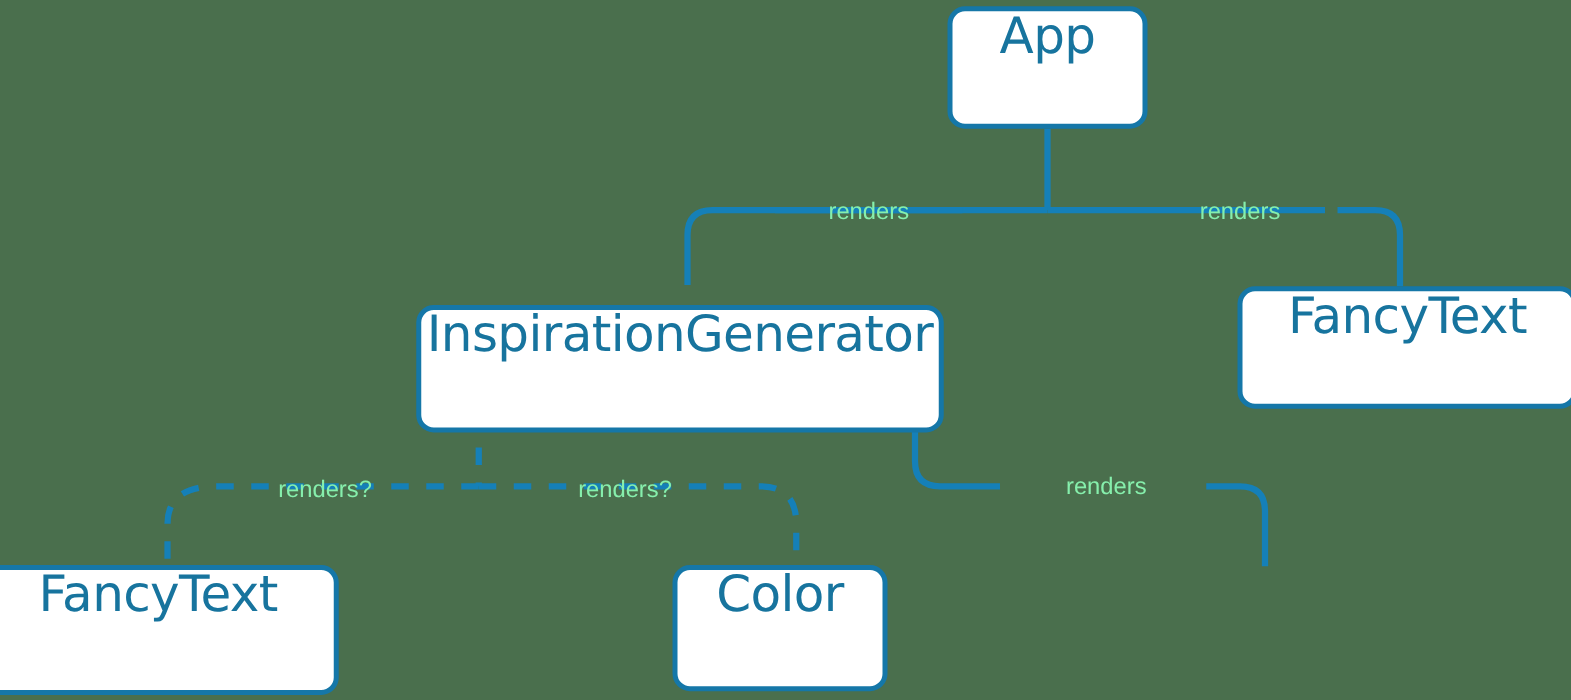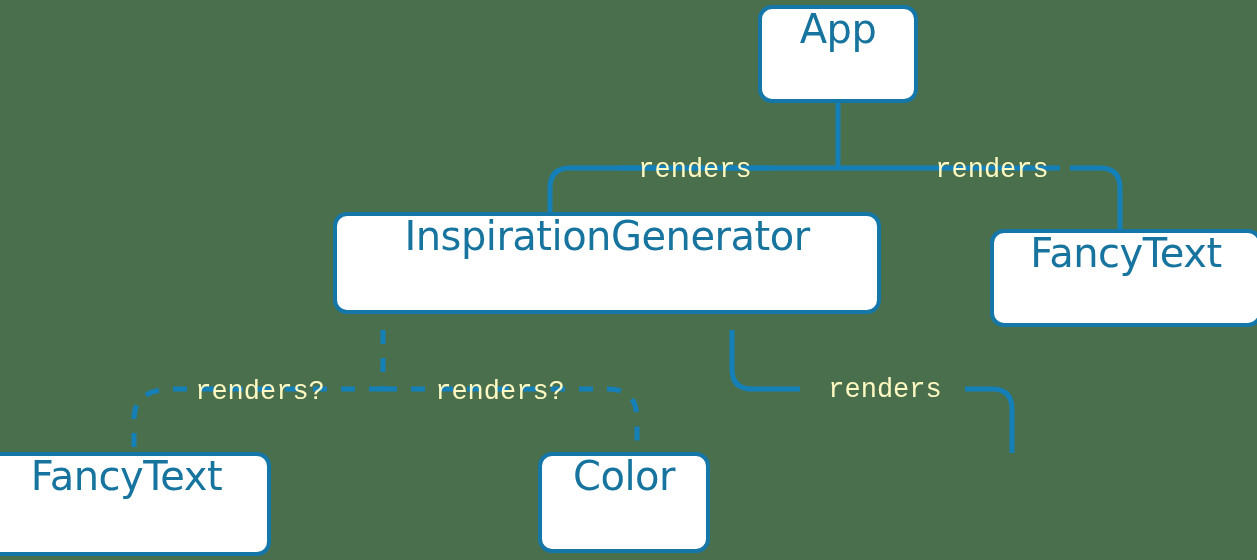--- a/index.html
+++ b/index.html
@@ -48,22 +48,22 @@
   }
   #node-app {
     left: 758px;
     top: 5px;
     width: 160px;
     height: 98px;
     font-size: 40px;
   }
   #node-inspiration {
     left: 333px;
-    top: 212px;
-    width: 548px;
+    top: 244px;
+    width: 422px;
     height: 102px;
     font-size: 40px;
   }
   #node-fancytext-right {
     left: 990px;
     top: 229px;
     width: 272px;
     height: 98px;
     font-size: 40px;
   }
@@ -83,23 +83,23 @@
   }
   #node-copyright {
     left: 878px;
     top: 453px;
     width: 267px;
     height: 103px;
     font-size: 40px;
   }
   .edge-label {
     position: absolute;
-    color: #fef9c3;
-    font-family: Liberation Mono, monospace;
-    font-size: 27px;
+    color: #86efac;
+    font-family: Liberation Sans, sans-serif;
+    font-size: 19px;
     line-height: 1;
     white-space: nowrap;
     transform: translate(-50%, -50%);
     z-index: 4;
   }
   #label-renders-left   { left: 695px; top: 170px; }
   #label-renders-right  { left: 992px; top: 170px; }
   #label-renders-bottom { left: 885px; top: 390px; }
   #label-renders-q1     { left: 260px; top: 392px; }
   #label-renders-q2     { left: 500px; top: 392px; }

